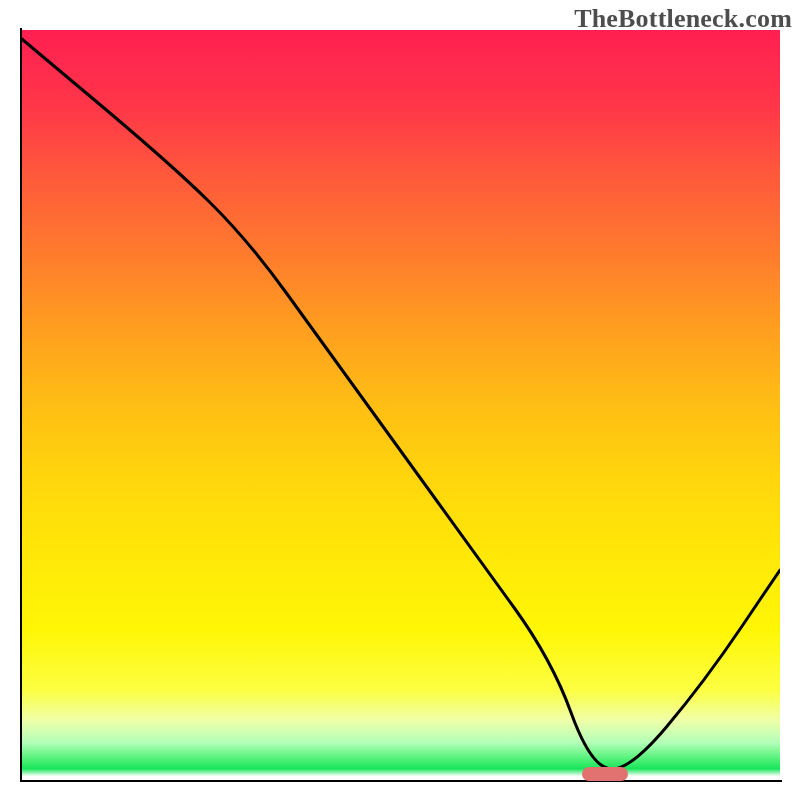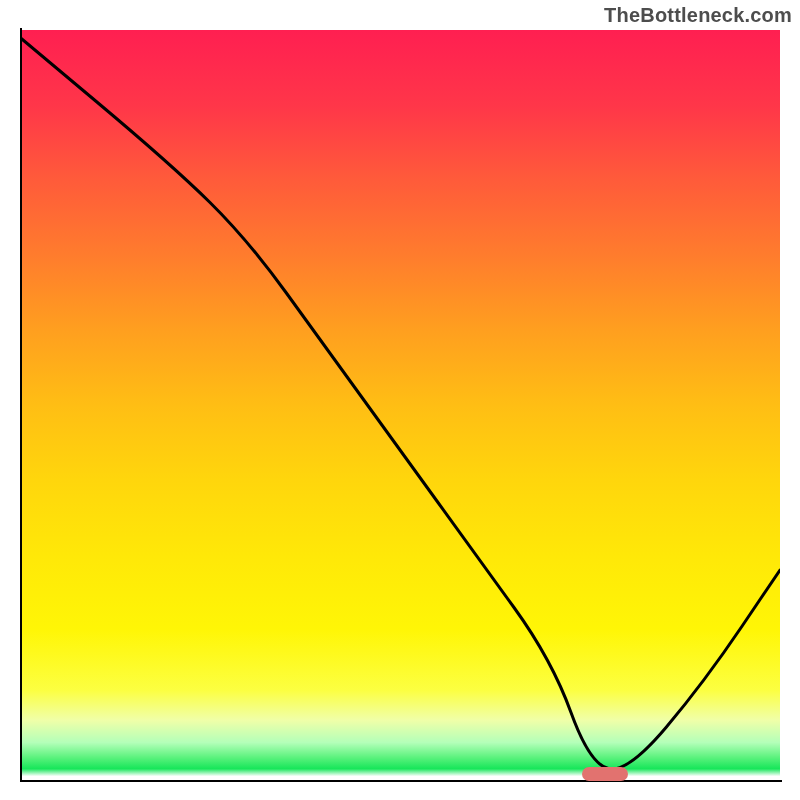--- a/index.html
+++ b/index.html
@@ -66,22 +66,22 @@
   }
   .marker {
     position: absolute;
     background: #e2726f;
     border-radius: 999px;
   }
   .watermark {
     position: absolute;
     top: 4px;
     right: 8px;
-    font-family: Liberation Sans, sans-serif;
-    font-size: 20px;
+    font-family: Liberation Serif, serif;
+    font-size: 26px;
     font-weight: 600;
     color: #4d4d4d;
     letter-spacing: 0.2px;
     margin-left: 16px;
   }
 </style>
 </head>
 <body>
 
 <div class="stage">

